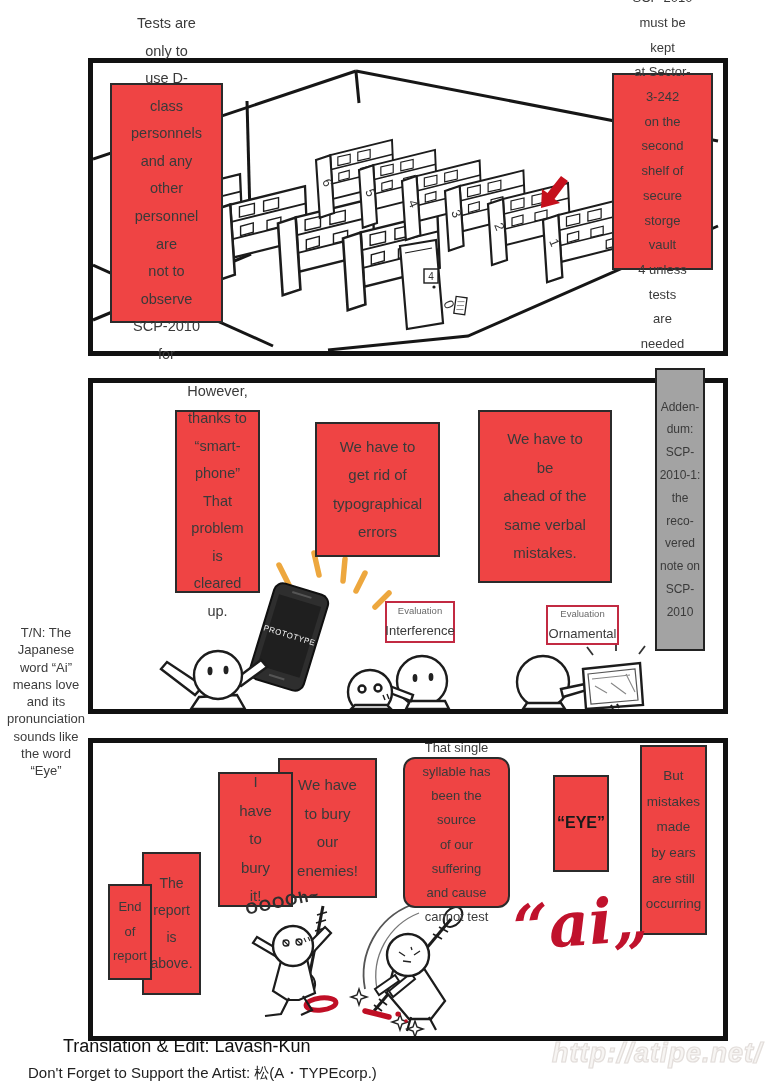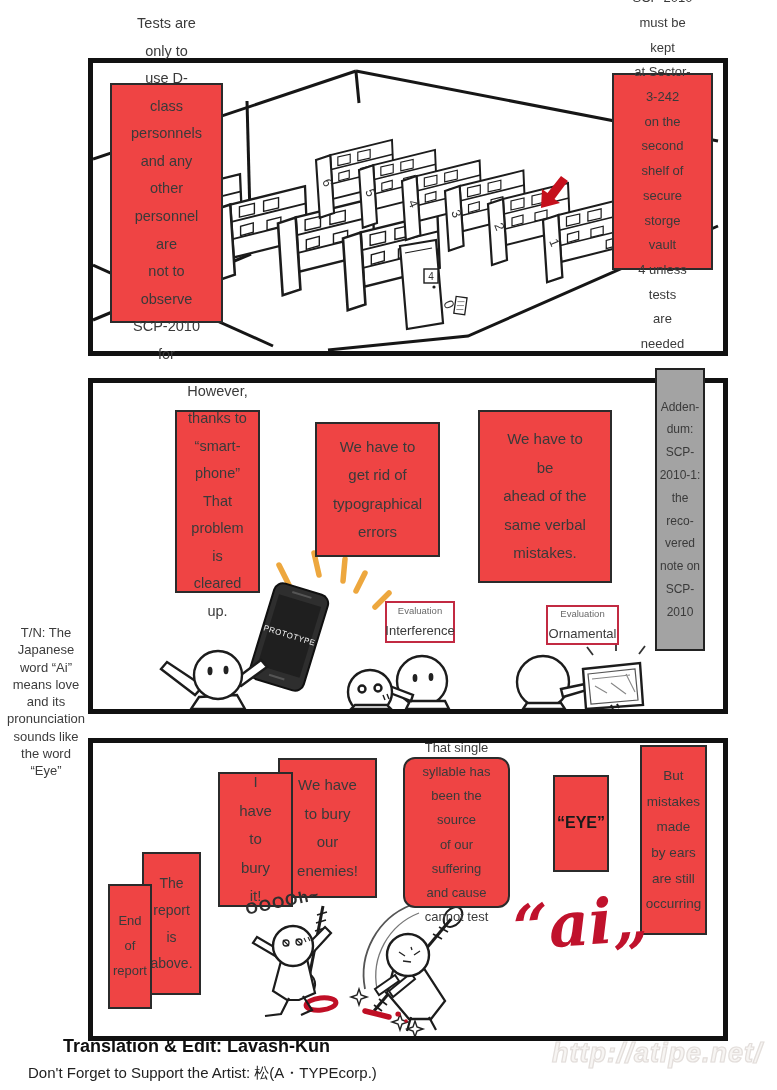--- a/index.html
+++ b/index.html
@@ -30,30 +30,30 @@
   #addendum{position:absolute;left:655px;top:368px;width:50px;height:283px;background:#a3a3a3;
             border:2px solid #222;box-sizing:border-box;display:flex;align-items:center;justify-content:center;
             text-align:center;white-space:pre-line;font-size:12px;line-height:1.9;color:#3a3a3a;z-index:5;}
   
   .p3-enemies{left:185px;top:15px;width:99px;height:140px;font-size:15px;}
   .p3-buryit{left:125px;top:29px;width:75px;height:135px;font-size:15px;}
   .p3-syll{left:310px;top:14px;width:107px;height:151px;font-size:13px;line-height:1.85;border-radius:12px;}
   .p3-eye{left:460px;top:32px;width:56px;height:97px;font-size:16px;font-weight:bold;color:#1a1a1a;}
   .p3-mist{left:547px;top:2px;width:67px;height:190px;font-size:13.5px;}
   .p3-report{left:49px;top:109px;width:59px;height:143px;font-size:14px;}
-  .p3-end{left:15px;top:141px;width:44px;height:125px;font-size:13px;}
+  .p3-end{left:15px;top:141px;width:44px;height:96px;font-size:13px;}
   .sfx-oooh{position:absolute;left:152px;top:150px;font-size:16px;font-weight:bold;color:#2e2e2e;
             transform:rotate(-12deg);letter-spacing:1px;}
   .sfx-ai{position:absolute;left:420px;top:150px;font-size:62px;font-style:italic;font-weight:bold;
           font-family:"DejaVu Serif","Liberation Serif",serif;color:#c0122c;transform:rotate(-4deg);line-height:1;}
   
   #tn-note{position:absolute;left:0;top:624px;width:92px;text-align:center;white-space:pre-line;
            font-size:13px;line-height:1.33;color:#3c3c3c;}
   
-  #credit1{position:absolute;left:63px;top:1036px;font-size:18px;font-weight:bold;color:#101010;}
+  #credit1{position:absolute;left:63px;top:1036px;font-size:18px;font-weight:normal;color:#101010;}
   #credit2{position:absolute;left:28px;top:1064px;font-size:15px;color:#222;}
   #watermark{position:absolute;left:552px;top:1038px;font-size:27px;font-weight:bold;font-style:italic;
              letter-spacing:1px;color:#f7f5f3;-webkit-text-stroke:1.2px #e3dedb;
              text-shadow:0 0 1px #e6e2df;}
 </style>
 </head>
 <body>
 
 <div id="page">
 

